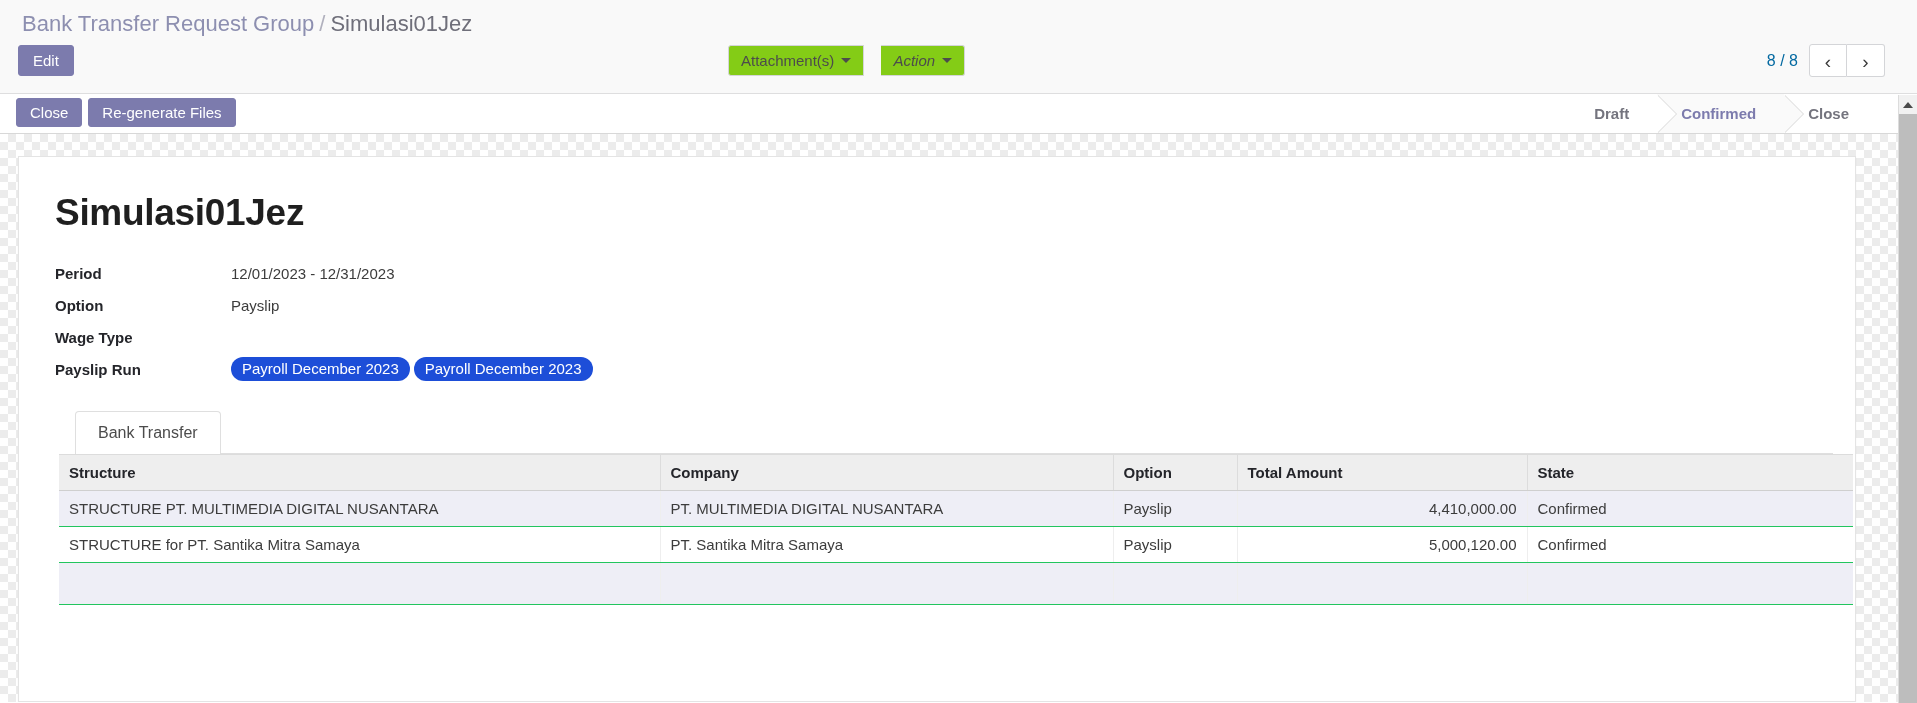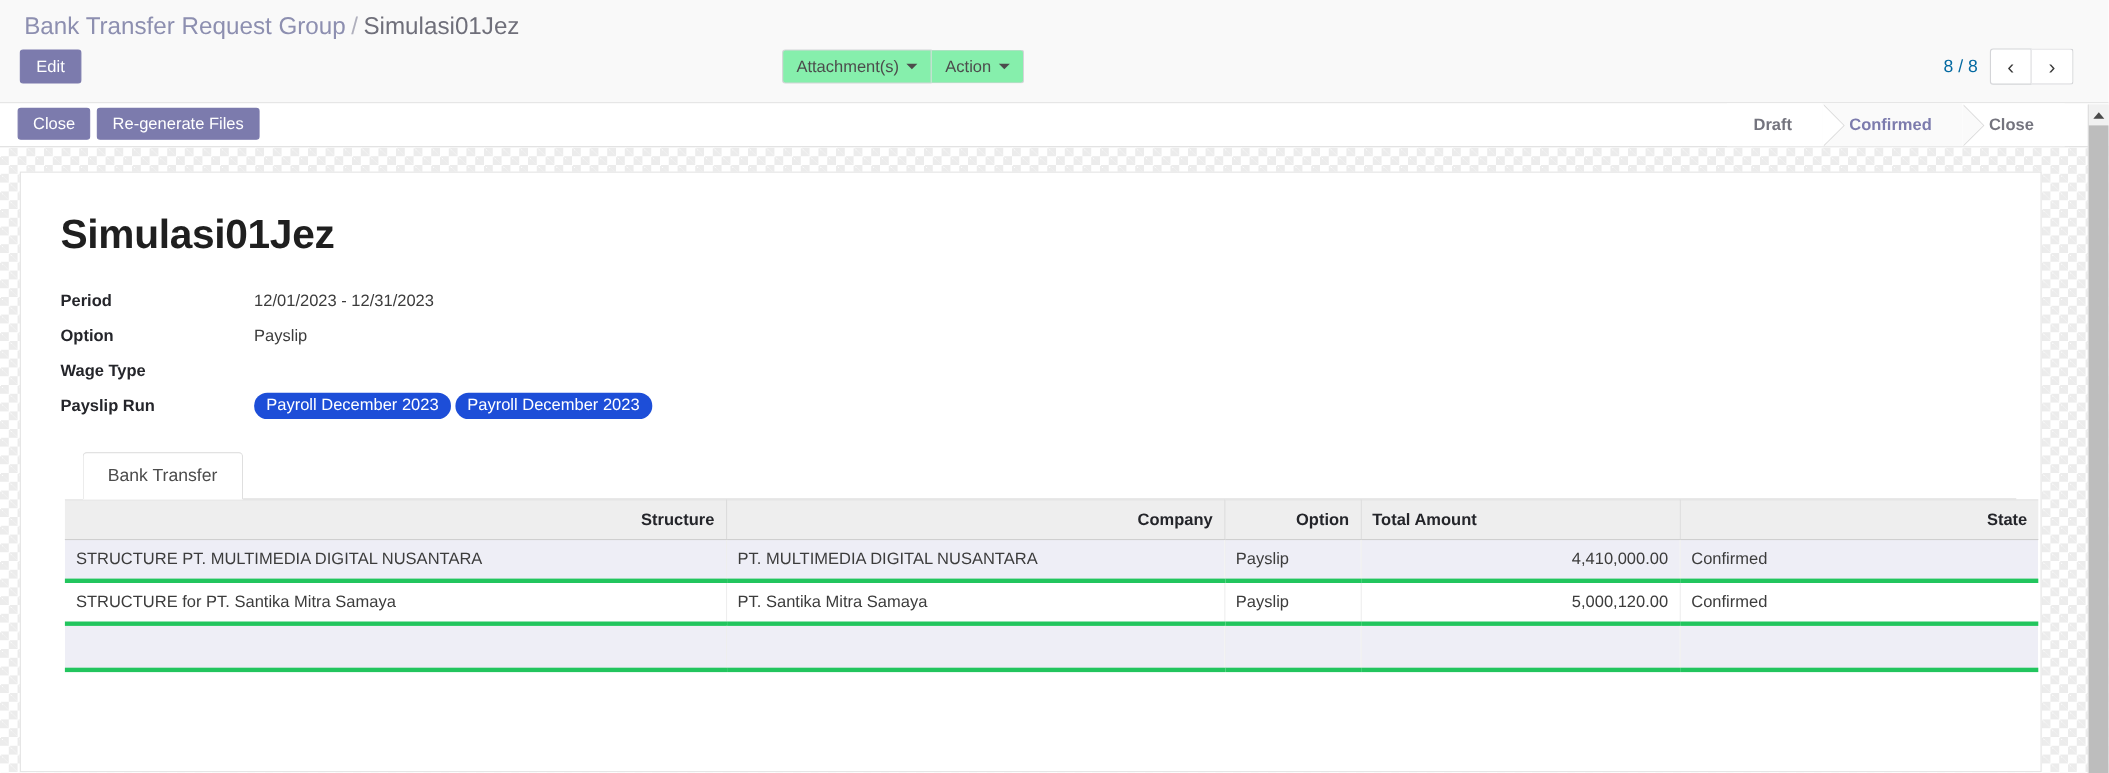--- a/index.html
+++ b/index.html
@@ -71,34 +71,35 @@
   .center-btn-group {
     position: absolute;
     left: 711px;
     top: 45px;
     display: flex;
     height: 31px;
   }
   .cbtn {
     height: 31px;
     padding: 0 12px;
-    background: #86efac;
+    background: #84cc16;
     border: 1px solid #d4d5d8;
     color: #4c4c4c;
     font-size: 15px;
     line-height: 29px;
     cursor: pointer;
     font-family: "Liberation Sans", sans-serif;
     box-sizing: border-box;
     display: flex;
     align-items: center;
     white-space: nowrap;
+    margin-left: 17px;
   }
   .cbtn:first-child { border-radius: 3px 0 0 3px; }
-  .cbtn:last-child  { border-radius: 0 3px 3px 0; border-left: none; }
+  .cbtn:last-child  { border-radius: 0 3px 3px 0; border-left: none; font-style: italic; }
   .caret {
     display: inline-block;
     width: 0; height: 0;
     margin-left: 7px;
     border-left: 5px solid transparent;
     border-right: 5px solid transparent;
     border-top: 5px solid #4c4c4c;
   }
 
   .pager {
@@ -321,35 +322,35 @@
     table-layout: fixed;
   }
   table.grid thead th {
     background: #eeeeee;
     border-top: 1px solid #dcdcdc;
     border-bottom: 1px solid #cfcfcf;
     border-right: 1px solid #dcdcdc;
     font-size: 15px;
     font-weight: bold;
     color: #24252a;
-    text-align: right;
+    text-align: left;
     padding: 9px 10px;
     height: 34px;
     box-sizing: border-box;
     white-space: nowrap;
   }
   table.grid thead th.num { text-align: left; }
   table.grid thead th:last-child { border-right: none; }
 
   table.grid tbody td {
     font-size: 15px;
     color: #3c3c3c;
     padding: 9px 10px;
     height: 33px;
-    border-bottom: 4px solid #22c55e;
+    border-bottom: 1px solid #22c55e;
     border-right: 1px solid #eeeeee;
     box-sizing: border-box;
     white-space: nowrap;
     overflow: hidden;
     text-overflow: ellipsis;
   }
   table.grid tbody td.num { text-align: right; }
   table.grid tbody td:last-child { border-right: none; }
   table.grid tbody tr.alt td { background: #eeeef6; }
   table.grid tbody tr.plain td { background: #ffffff; }

